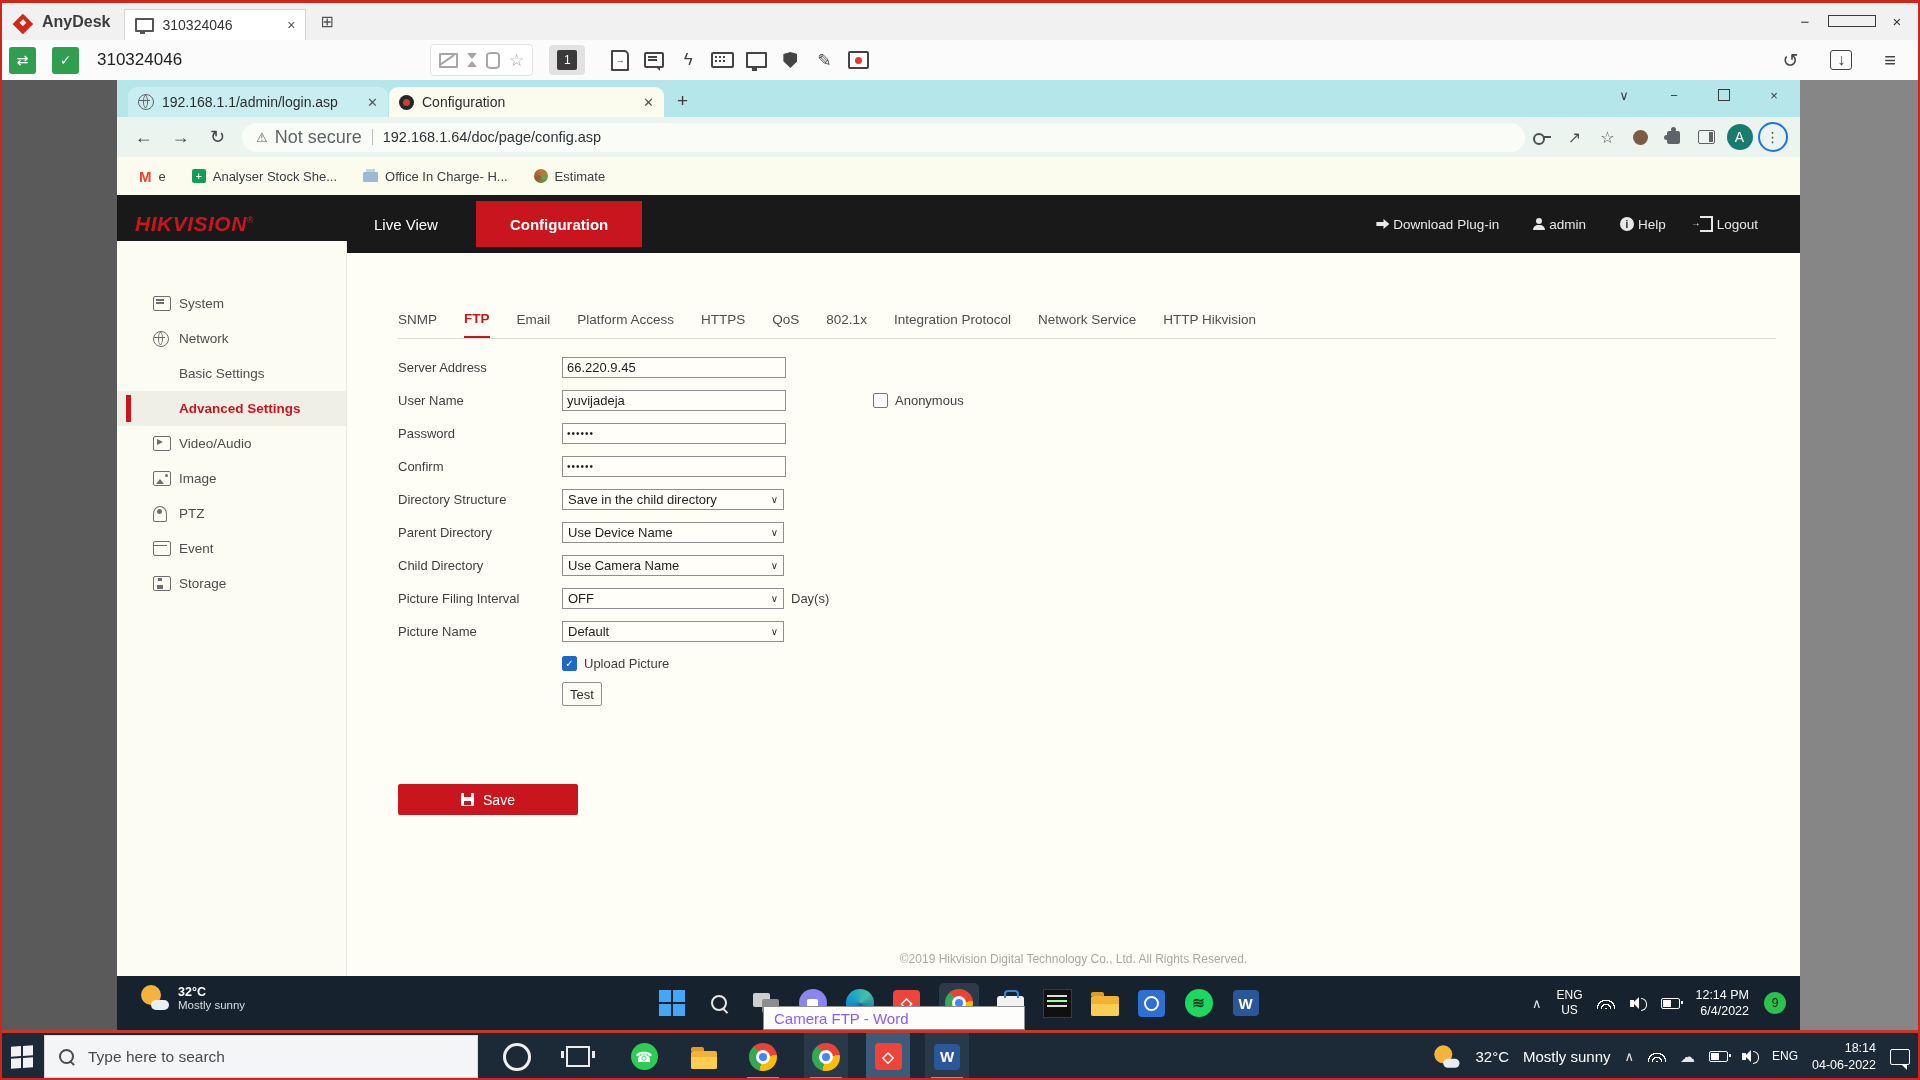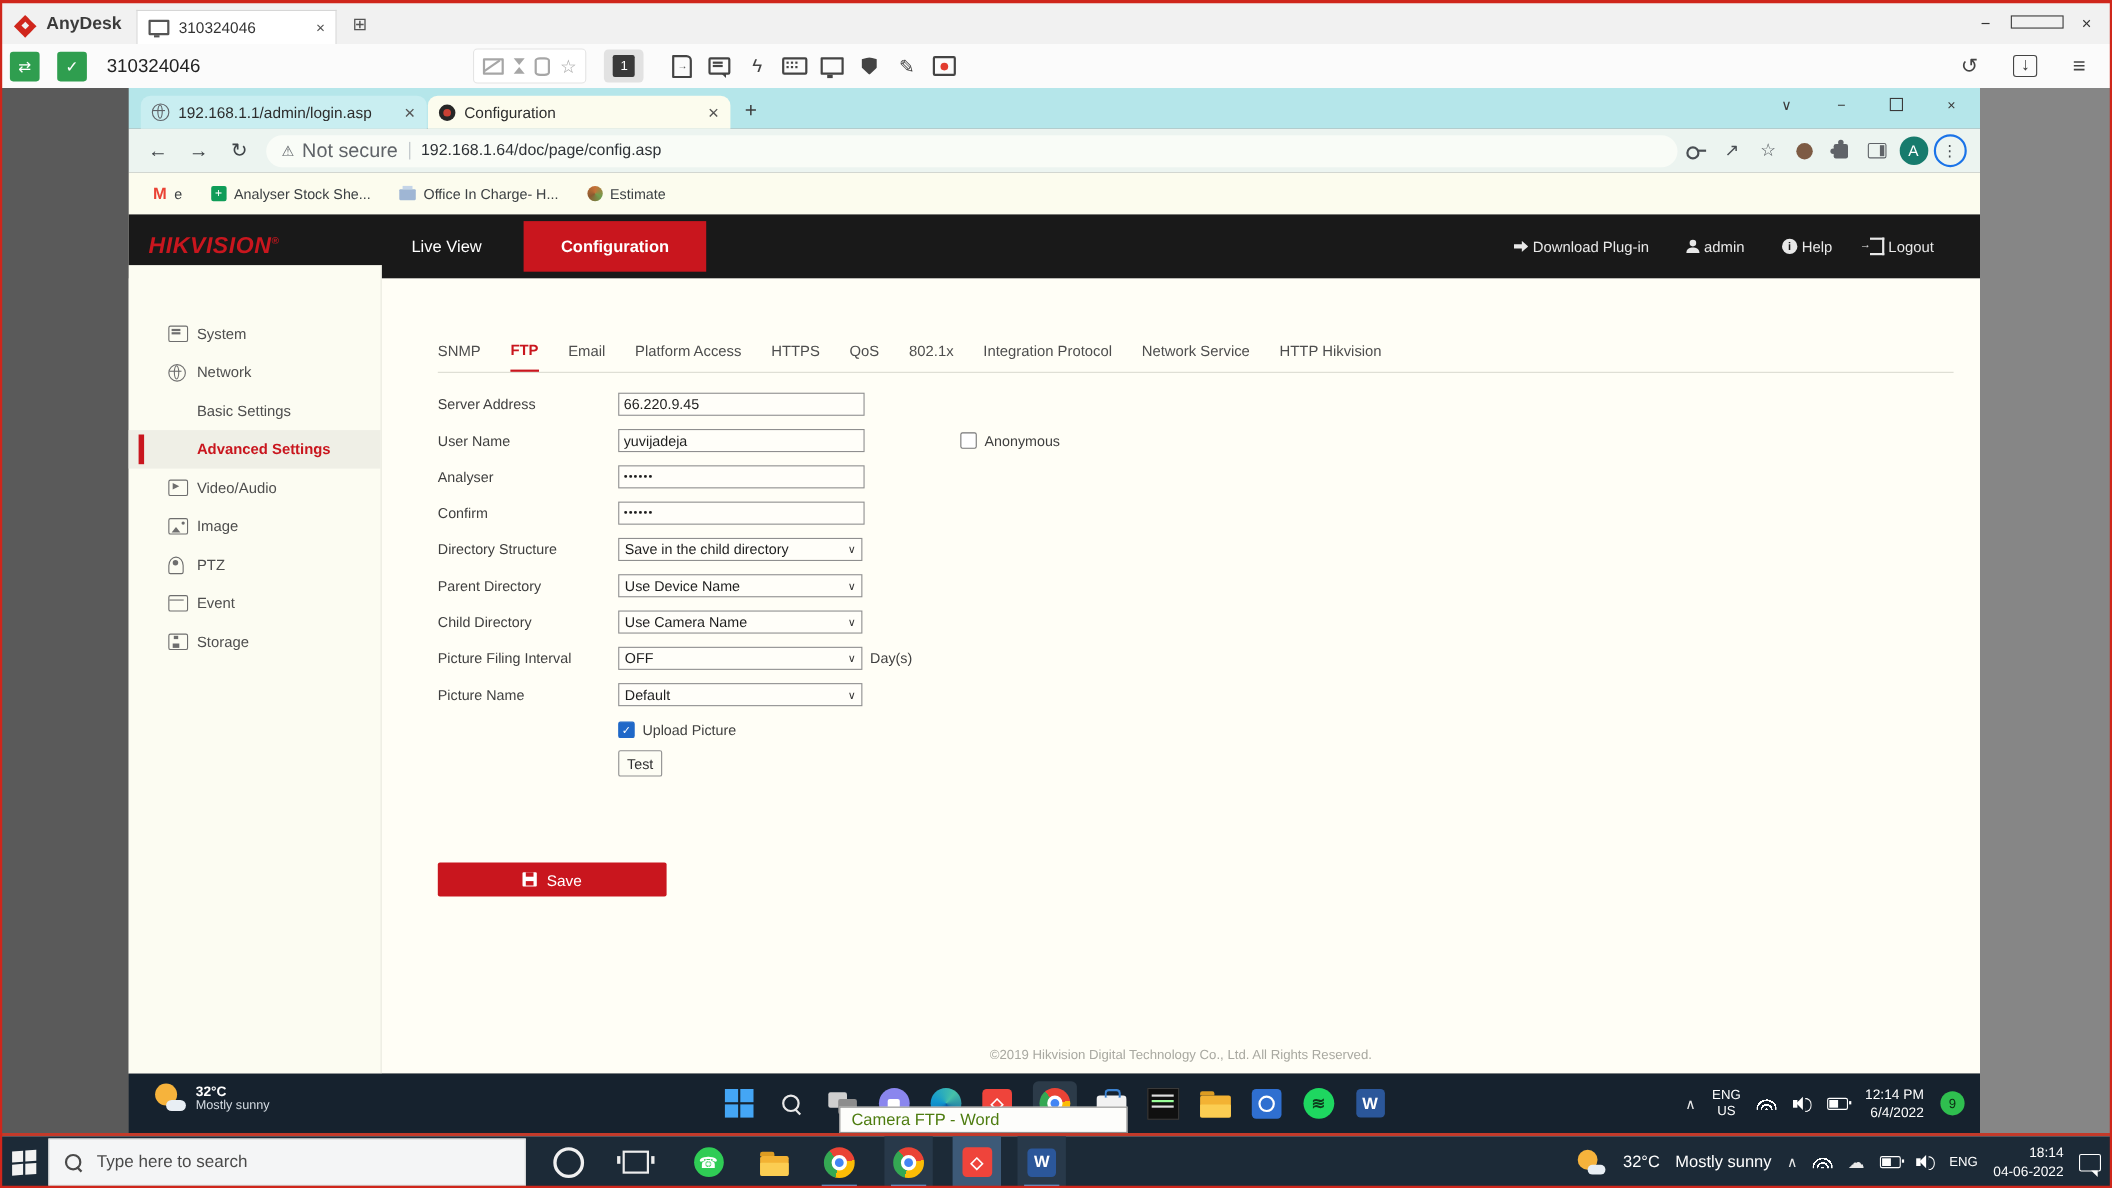--- a/index.html
+++ b/index.html
@@ -142,21 +142,21 @@
   .flabel{width:164px;font-size:13px;color:#3f3f3f}
   .finput{width:214px;height:19px;border:1px solid #8f8f8f;background:#fffef9;font-size:13px;color:#1e1e1e;padding:0 4px;font-family:"Liberation Sans",sans-serif}
   .fselect{width:222px;height:21px;border:1px solid #8f8f8f;background:#fffef9;display:flex;align-items:center;justify-content:space-between;padding:0 5px;box-sizing:border-box;font-size:13px;color:#1e1e1e}
   .fselect .car{font-size:10px;color:#333}
   .suffix{font-size:13px;color:#3f3f3f;margin-left:7px}
   .chkrow{display:flex;align-items:center;margin-left:87px}
   .chk{width:13px;height:13px;border:1px solid #767676;background:#fff;border-radius:2px}
   .chk.on{background:#2068c8;border-color:#2068c8;color:#fff;font-size:10px;display:flex;align-items:center;justify-content:center}
   .chklbl{font-size:13px;color:#3f3f3f;margin-left:7px}
   .testbtn{width:38px;height:22px;border:1px solid #8f8f8f;background:#fdfdf4;border-radius:2px;font-size:13px;color:#2e2e2e;display:flex;align-items:center;justify-content:center;margin-left:164px}
-  #savebtn{position:absolute;left:51px;top:543px;width:208px;height:31px;background:#c9161e;border-radius:2px;color:#fff;font-size:14px;display:flex;align-items:center;justify-content:center;gap:9px}
+  #savebtn{position:absolute;left:51px;top:543px;width:180px;height:31px;background:#c9161e;border-radius:2px;color:#fff;font-size:14px;display:flex;align-items:center;justify-content:center;gap:9px}
   .floppy{width:13px;height:13px;background:#fff;border-radius:1px;position:relative}
   .floppy::before{content:"";position:absolute;top:0;left:3px;width:7px;height:4px;background:#c9161e}
   .floppy::after{content:"";position:absolute;bottom:1px;left:3px;width:7px;height:4px;background:#c9161e}
   #hik-footer{position:absolute;left:0;right:0;bottom:10px;text-align:center;font-size:12px;color:#a9a9a1}
   
   #r-taskbar{position:absolute;left:0;top:896px;width:1683px;height:54px;background:#16222e}
   #r-weather{position:absolute;left:22px;top:7px;display:flex;align-items:center;gap:9px;color:#fff}
   .suncloud{width:30px;height:30px;position:relative}
   .suncloud::before{content:"";position:absolute;left:2px;top:2px;width:20px;height:20px;border-radius:50%;background:#f6b33c}
   .suncloud::after{content:"";position:absolute;right:0;bottom:3px;width:18px;height:10px;border-radius:8px;background:#e8eef4}
@@ -197,21 +197,21 @@
   .vol{position:relative;width:16px;height:13px}
   .vol::before{content:"";position:absolute;left:0;top:3px;width:4px;height:7px;background:#fff}
   .vol::after{content:"";position:absolute;left:3px;top:0;border-top:6.5px solid transparent;border-bottom:6.5px solid transparent;border-right:6px solid #fff}
   .vol .arc{position:absolute;left:11px;top:1px;width:5px;height:11px;border:1.6px solid #fff;border-left:none;border-radius:0 8px 8px 0}
   .batt{width:17px;height:9px;border:1.6px solid #fff;border-radius:2px;position:relative}
   .batt::after{content:"";position:absolute;right:-4px;top:2px;width:2px;height:3px;background:#fff}
   .batt::before{content:"";position:absolute;left:1px;top:1px;bottom:1px;width:8px;background:#fff}
   .clockbox{font-size:12.5px;text-align:right;line-height:1.3}
   .greenbadge{width:22px;height:22px;border-radius:50%;background:#2fbf4f;color:#0c2a12;font-size:12px;display:flex;align-items:center;justify-content:center}
   
-  #tooltip{position:absolute;left:646px;top:926px;width:262px;height:24px;background:#fdfdfb;border:1px solid #8e8e8e;display:flex;align-items:center;padding-left:10px;font-size:15px;color:#4d7c0f;z-index:5;box-sizing:border-box}
+  #tooltip{position:absolute;left:646px;top:926px;width:262px;height:24px;background:#fdfdfb;border:1px solid #8e8e8e;display:flex;align-items:center;padding-left:10px;font-size:15px;color:#8b5cf6;z-index:5;box-sizing:border-box}
   
   #red-sep{position:absolute;left:0;top:1030px;width:1920px;height:3px;background:#c33a2a}
   
   #l-taskbar{position:absolute;left:0;top:1033px;width:1920px;height:47px;background:#1c2a37}
   .lt{position:absolute;top:0;height:47px;display:flex;align-items:center;justify-content:center}
   .win10{display:grid;grid-template-columns:10px 10px;grid-template-rows:10px 10px;gap:1.6px;transform:skewY(-4deg)}
   .win10 i{background:#f2f2f2}
   #l-search{position:absolute;left:44px;top:2px;width:434px;height:43px;background:#f4f5f6;border:1px solid #d9d9d9;display:flex;align-items:center;box-sizing:border-box}
   .magd{width:11px;height:11px;border:2px solid #4a4a4a;border-radius:50%;position:relative;margin:0 12px 0 14px;flex:none}
   .magd::after{content:"";position:absolute;left:10px;top:9px;width:2px;height:6px;background:#4a4a4a;transform:rotate(-45deg)}
@@ -453,21 +453,21 @@
           </div>
           <div class="frow">
             <span class="flabel">User Name</span>
             <input class="finput" value="yuvijadeja" style="">
             <div class="chkrow">
               <span class="chk"></span>
               <span class="chklbl">Anonymous</span>
             </div>
           </div>
           <div class="frow">
-            <span class="flabel">Analyser</span>
+            <span class="flabel">Password</span>
             <input class="finput" style="font-size: 10px; letter-spacing: 1px;" value="••••••">
           </div>
           <div class="frow">
             <span class="flabel">Confirm</span>
             <input class="finput" style="font-size: 10px; letter-spacing: 1px;" value="••••••">
           </div>
           <div class="frow">
             <span class="flabel">Directory Structure</span>
             <div class="fselect">
               <span>Save in the child directory</span>

